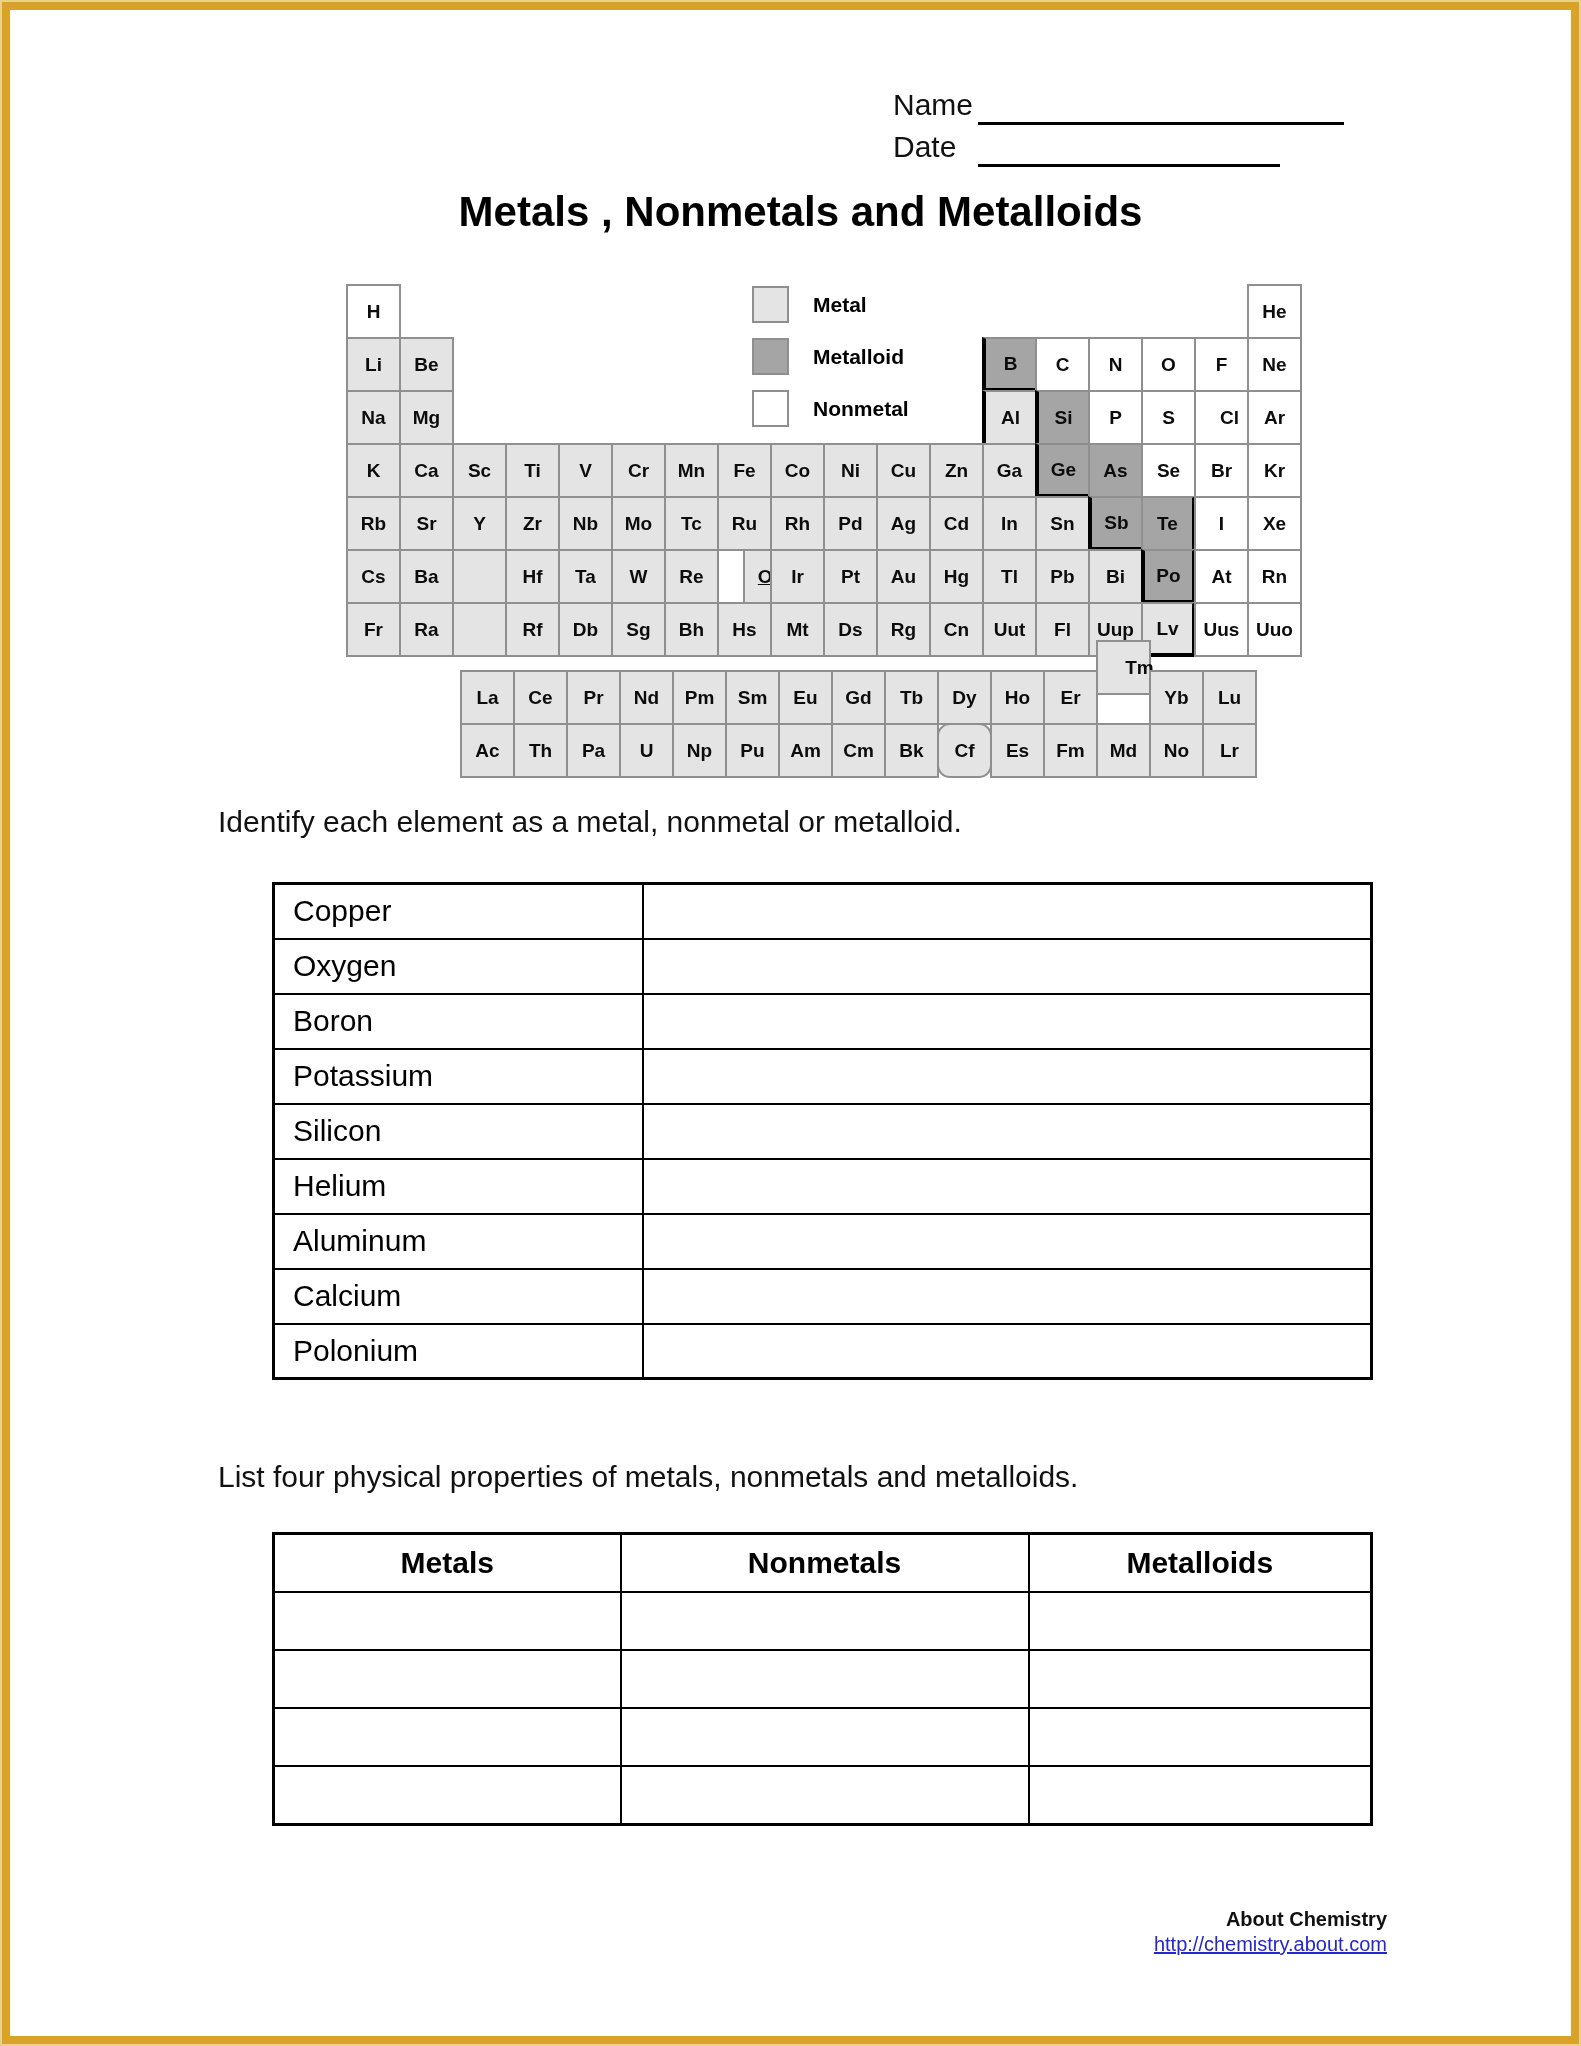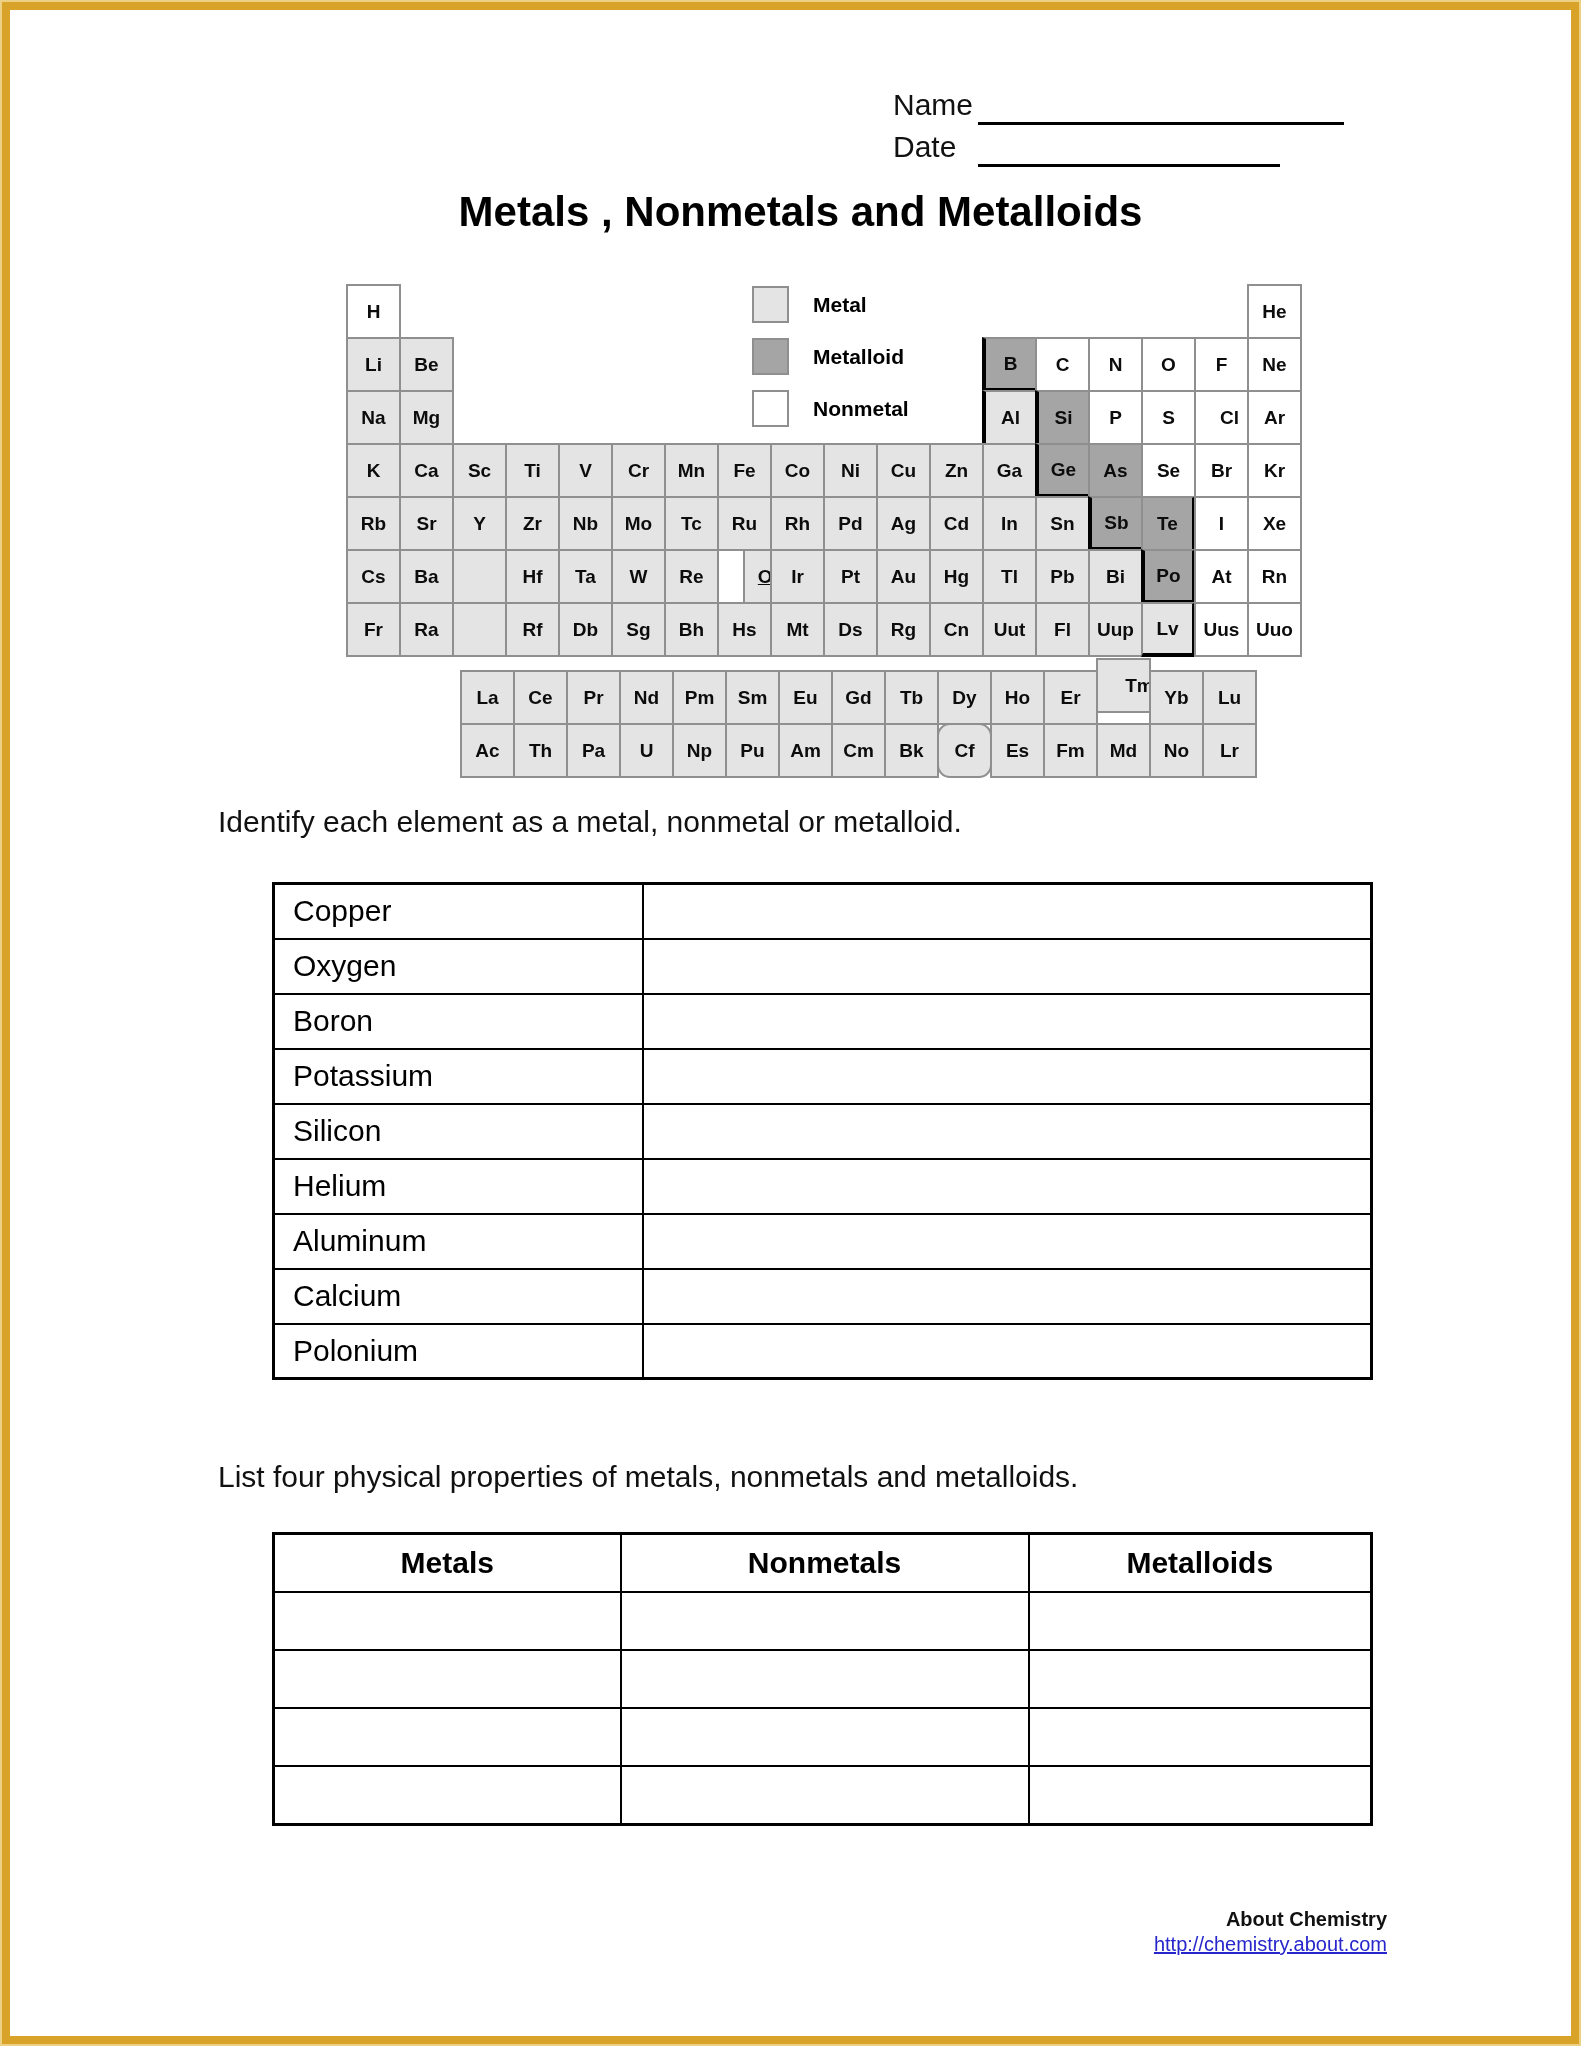--- a/index.html
+++ b/index.html
@@ -165,21 +165,21 @@
           <div class="el metal" style="left: 536px; top: 660px;">Pr</div>
           <div class="el metal" style="left: 589px; top: 660px;">Nd</div>
           <div class="el metal" style="left: 642px; top: 660px;">Pm</div>
           <div class="el metal" style="left: 695px; top: 660px;">Sm</div>
           <div class="el metal" style="left: 748px; top: 660px;">Eu</div>
           <div class="el metal" style="left: 801px; top: 660px;">Gd</div>
           <div class="el metal" style="left: 854px; top: 660px;">Tb</div>
           <div class="el metal" style="left: 907px; top: 660px;">Dy</div>
           <div class="el metal" style="left: 960px; top: 660px;">Ho</div>
           <div class="el metal" style="left: 1013px; top: 660px;">Er</div>
-          <div class="el metal" style="left: 1066px; top: 648px; padding-left: 32px;">Tm</div>
+          <div class="el metal" style="left: 1066px; top: 630px; padding-left: 32px;">Tm</div>
           <div class="el metal" style="left: 1119px; top: 660px;">Yb</div>
           <div class="el metal" style="left: 1172px; top: 660px;">Lu</div>
           <div class="el metal" style="left: 430px; top: 713px;">Ac</div>
           <div class="el metal" style="left: 483px; top: 713px;">Th</div>
           <div class="el metal" style="left: 536px; top: 713px;">Pa</div>
           <div class="el metal" style="left: 589px; top: 713px;">U</div>
           <div class="el metal" style="left: 642px; top: 713px;">Np</div>
           <div class="el metal" style="left: 695px; top: 713px;">Pu</div>
           <div class="el metal" style="left: 748px; top: 713px;">Am</div>
           <div class="el metal" style="left: 801px; top: 713px;">Cm</div>

